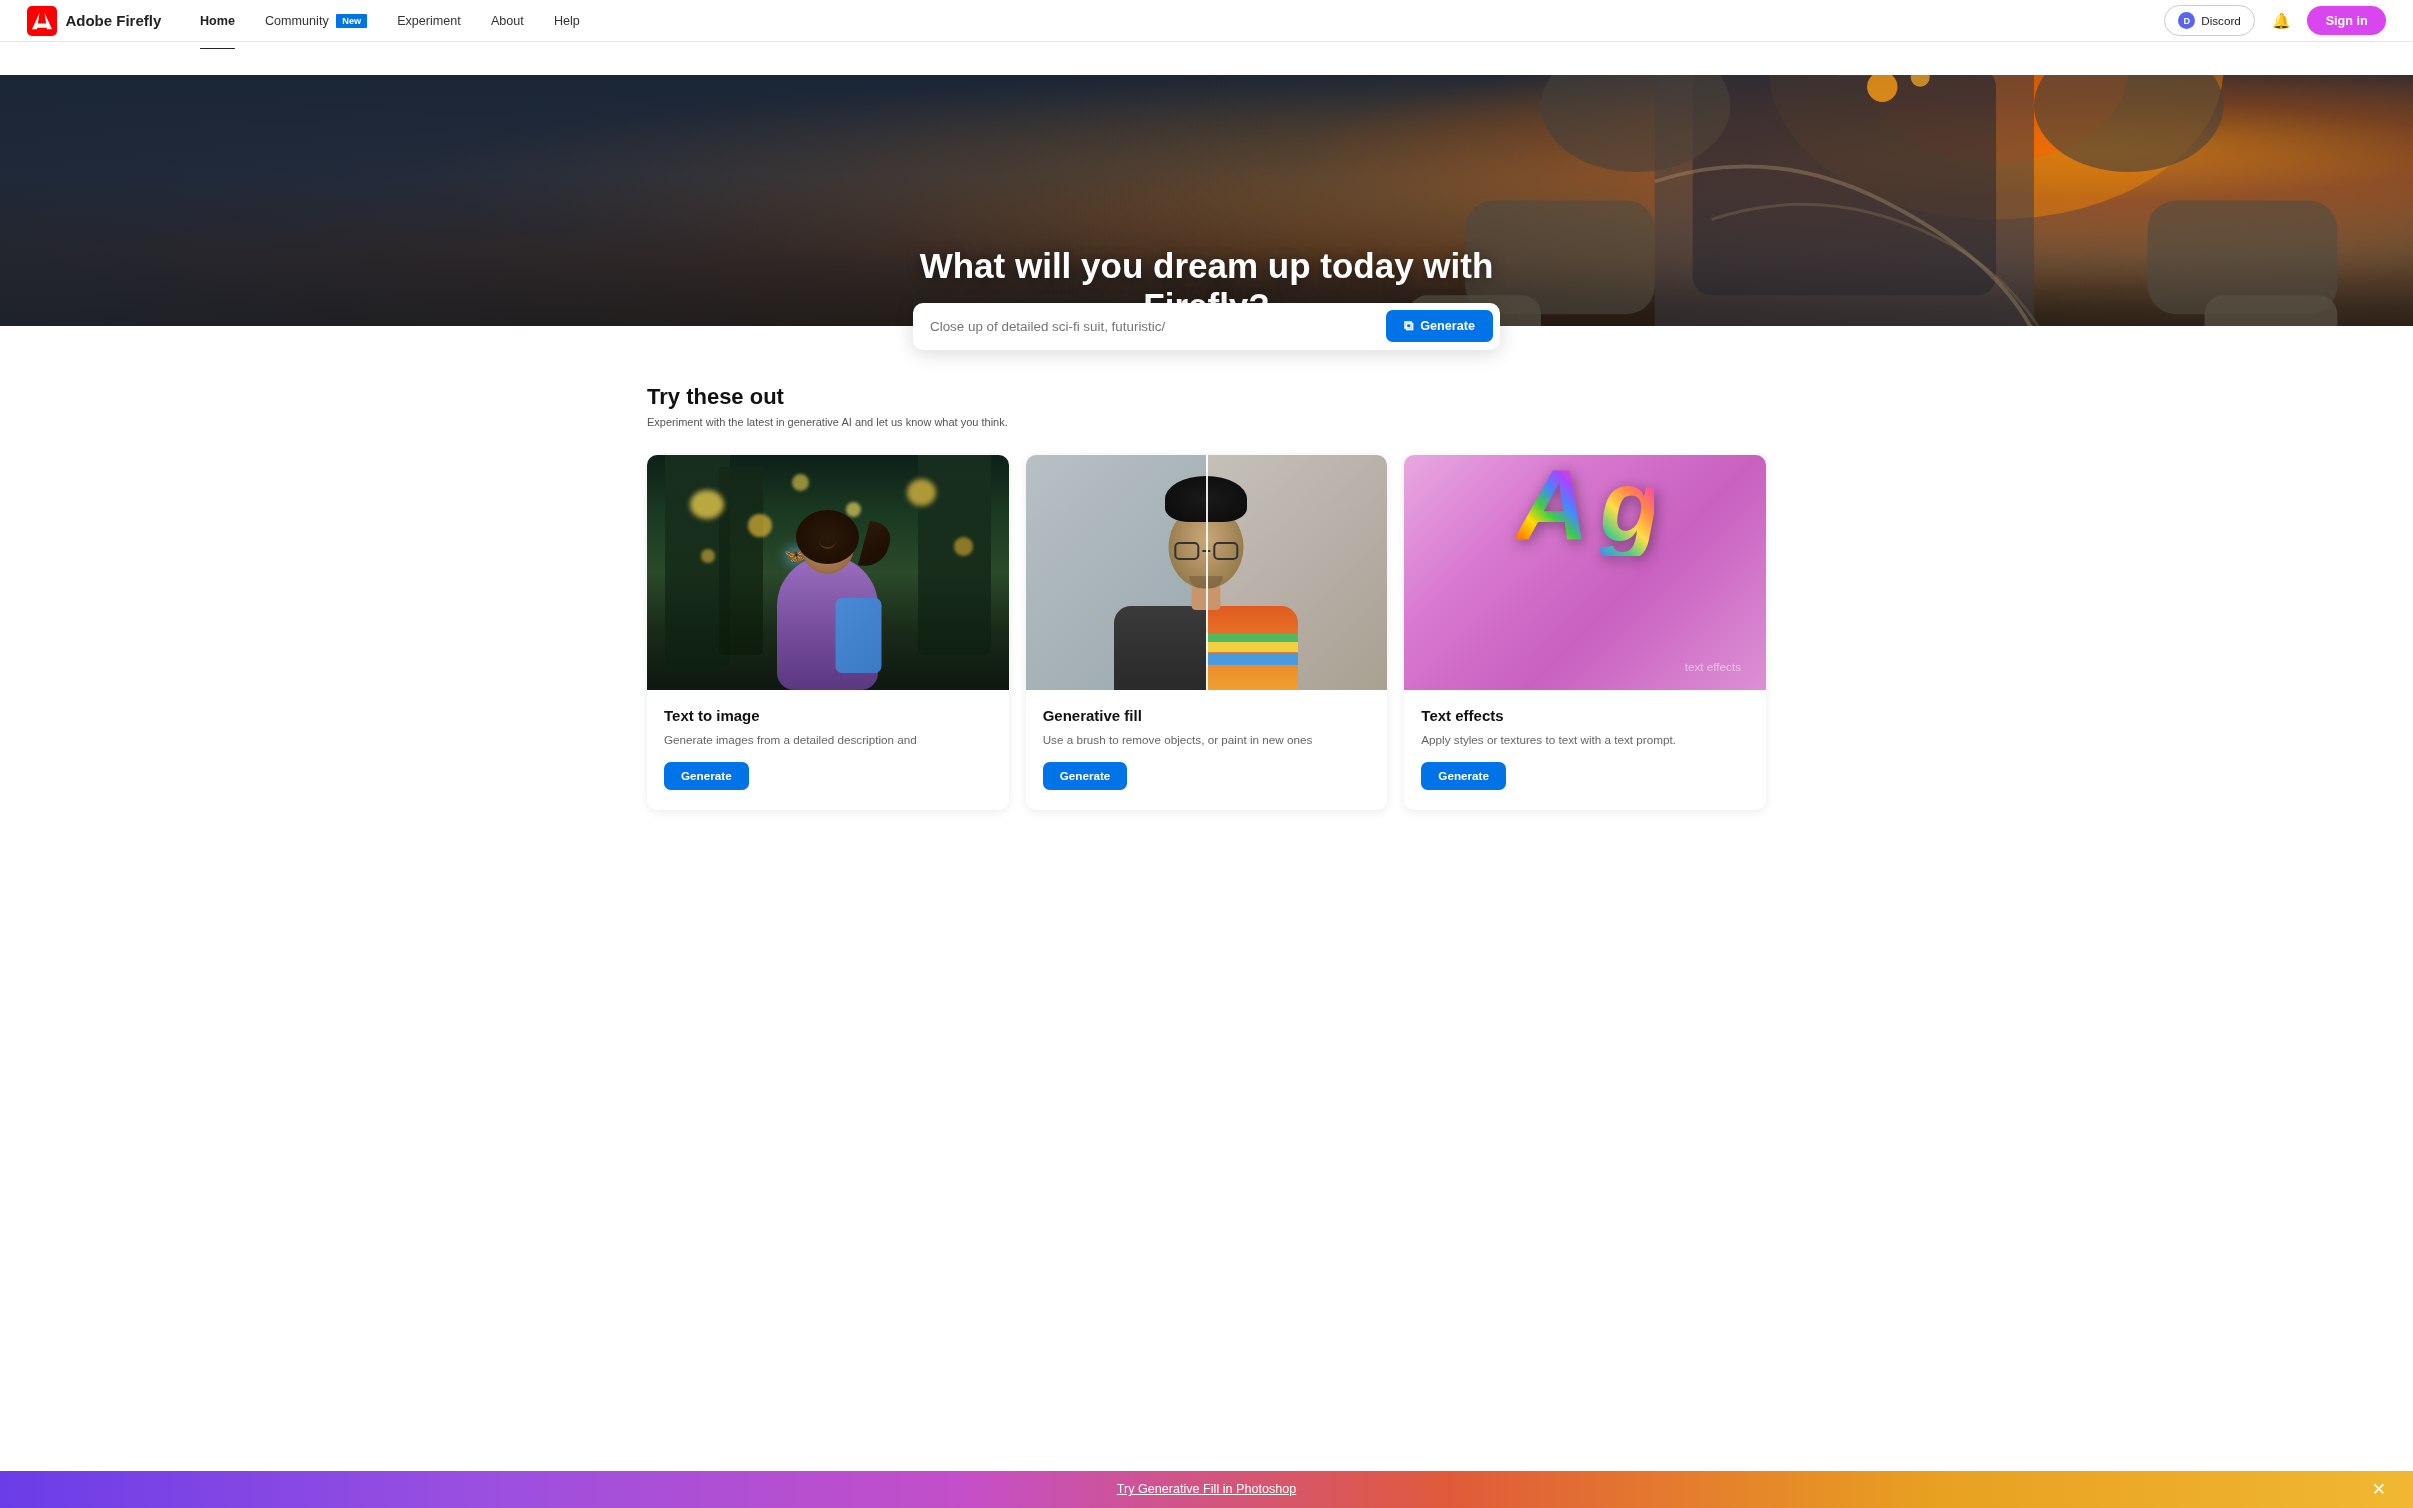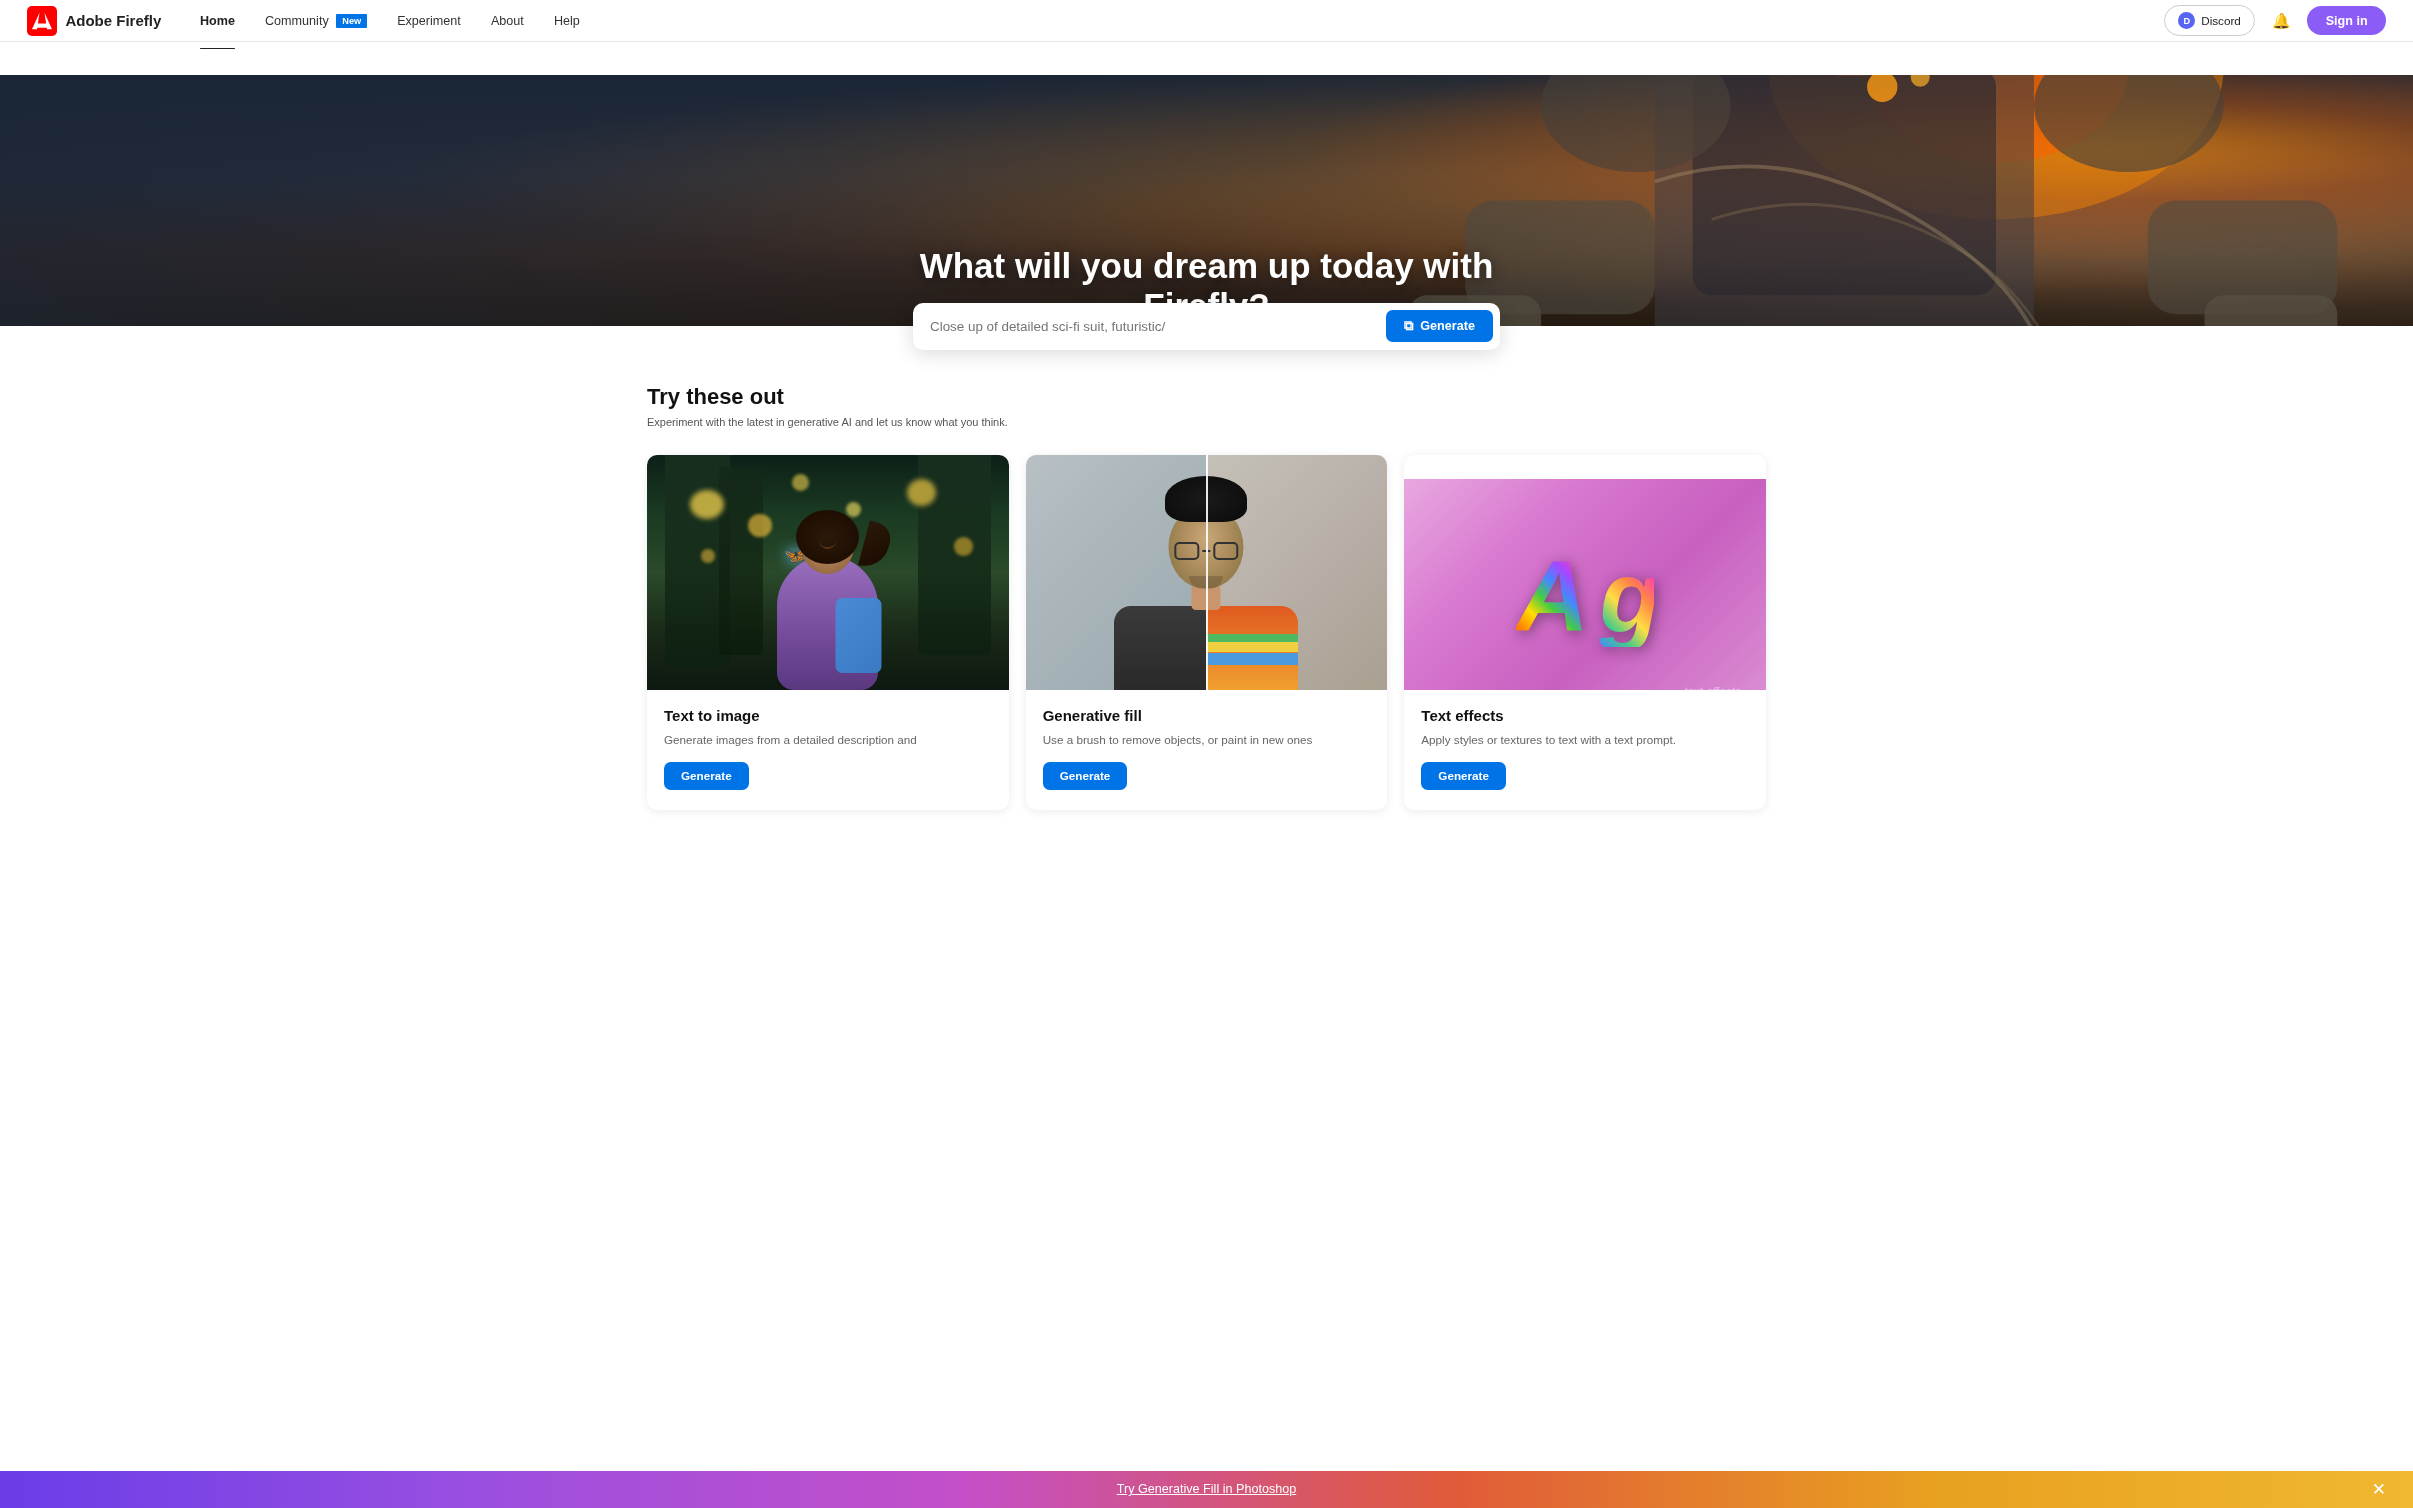--- a/index.html
+++ b/index.html
@@ -112,21 +112,21 @@
       border: none;
       background: transparent;
       cursor: pointer;
       display: flex;
       align-items: center;
       justify-content: center;
       font-size: 15px;
       color: #333;
     }
     .signin-btn {
-      background: #8b5cf6;
+      background: #d946ef;
       color: #fff;
       border: none;
       border-radius: 20px;
       padding: 7.5px 18.4px;
       font-size: 12.6px;
       font-weight: 600;
       cursor: pointer;
     }
 
     
@@ -489,21 +489,21 @@
       </div>
       <div class="card-body">
         <h3 class="card-title">Generative fill</h3>
         <p class="card-desc">Use a brush to remove objects, or paint in new ones</p>
         <button class="card-generate-btn">Generate</button>
       </div>
     </div>
 
     <div class="card">
       <div class="card-image">
-        <div style="width:100%;height:100%;background:linear-gradient(135deg,#e8a8e0 0%,#d878d0 30%,#c860c0 60%,#dc90d4 100%);display:flex;align-items:center;justify-content:center;position:relative;margin-top:24px;">
+        <div style="width:100%;height:100%;background:linear-gradient(135deg,#e8a8e0 0%,#d878d0 30%,#c860c0 60%,#dc90d4 100%);display:flex;justify-content:center;position:relative;">
 
           <div style="font-size:101px;font-weight:900;font-style:italic;letter-spacing:-6.7px;line-height:1;position:relative;">
             
             <span style="
               background: linear-gradient(45deg, #ff4444 0%, #ff8800 15%, #ffdd00 30%, #44cc44 45%, #4488ff 60%, #aa44ff 75%, #ff44aa 90%, #ff6622 100%);
               -webkit-background-clip: text;
               -webkit-text-fill-color: transparent;
               background-clip: text;
               filter: drop-shadow(2.5px 3.4px 6.7px rgba(0,0,0,0.4));
               display: inline-block;

